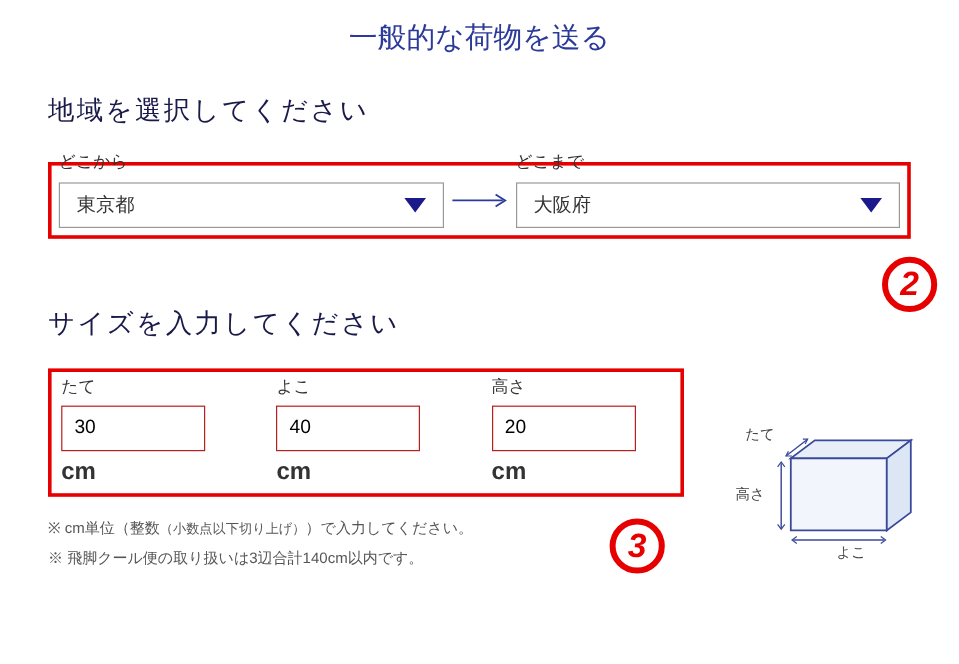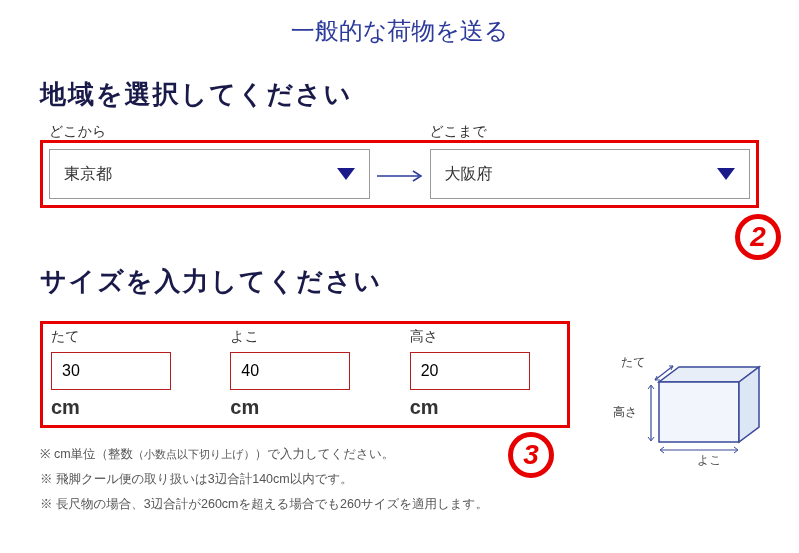--- a/index.html
+++ b/index.html
@@ -14,22 +14,22 @@
   }
   .title {
     color: #2c3a9a;
     font-size: 24px;
     font-weight: normal;
     text-align: center;
     margin-bottom: 30px;
     margin-top: 5px;
   }
   .section-heading {
-    font-size: 26px;
-    font-weight: bold;
+    font-size: 22px;
+    font-weight: normal;
     color: #1a1a4a;
     letter-spacing: 2px;
     margin-bottom: 22px;
   }
   .region-row {
     border: 3px solid #e60000;
     padding: 6px;
     display: flex;
     align-items: flex-end;
     position: relative;
@@ -39,21 +39,21 @@
   .field-label {
     font-size: 14px;
     color: #333;
     margin-bottom: 4px;
     position: absolute;
     top: -26px;
     left: 0;
   }
   .select-box {
     border: 1px solid #999;
-    height: 50px;
+    height: 38px;
     display: flex;
     align-items: center;
     justify-content: space-between;
     padding: 0 14px;
     font-size: 16px;
     cursor: pointer;
     background: #fff;
     font-family: Liberation Mono, monospace;
   }
   .caret-down {
@@ -170,21 +170,20 @@
       <input class="size-input" value="20" style="">
       <div class="unit">cm</div>
     </div>
   </div>
 
   <div class="notes">
     <div>
       <span>※ cm単位（整数</span><span class="small">（小数点以下切り上げ）</span><span>）で入力してください。</span>
     </div>
     <div>※ 飛脚クール便の取り扱いは3辺合計140cm以内です。</div>
-    <div>※ 長尺物の場合、3辺合計が260cmを超える場合でも260サイズを適用します。</div>
   </div>
 </div>
 
 <div class="marker-circle marker-3">3</div>
 
 <div class="box-diagram">
   <svg width="160" height="120" viewBox="0 0 160 120">
 
     <polygon points="50,30 130,30 150,15 70,15" fill="#e8eef8" stroke="#3a4a9a" stroke-width="1.5"></polygon>
     <polygon points="50,30 50,90 130,90 130,30" fill="#f2f5fb" stroke="#3a4a9a" stroke-width="1.5"></polygon>

